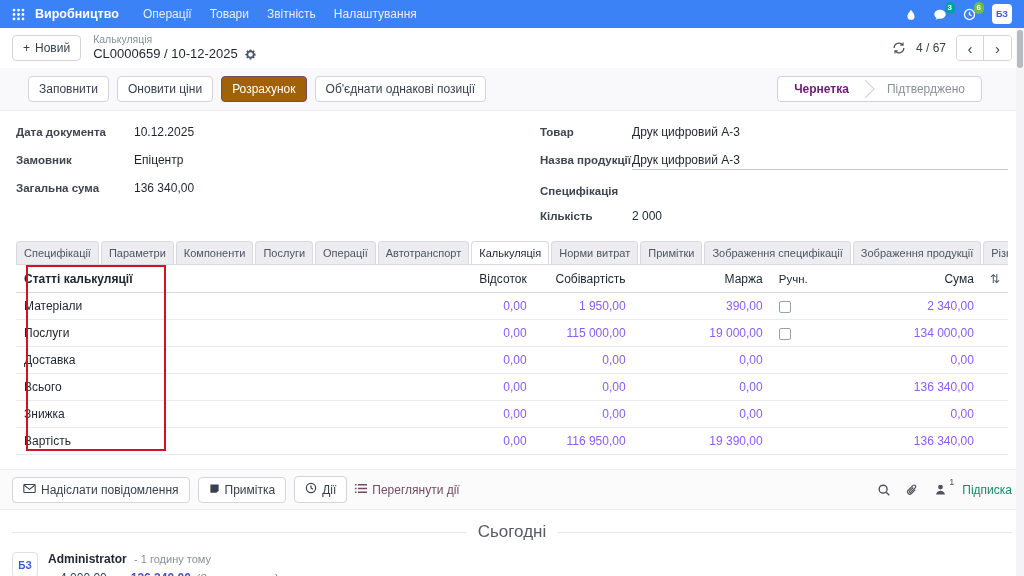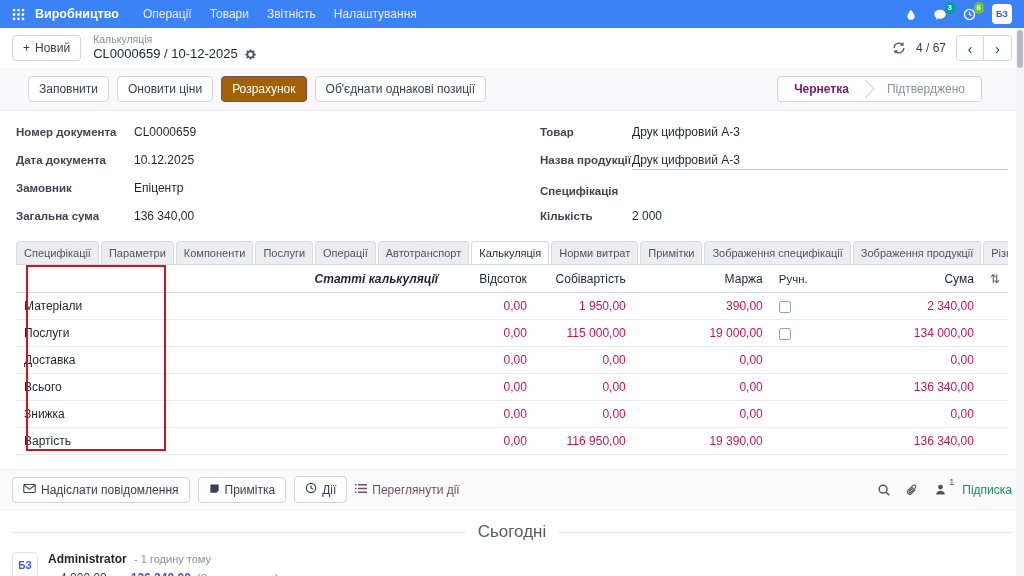--- a/index.html
+++ b/index.html
@@ -56,24 +56,24 @@
   
   .tabs { display:flex; align-items:flex-end; border-bottom:1px solid #d8dadf; margin-top:4px; overflow:hidden; }
   .tab { font-size:11px; color:#4b5563; background:#ededf1; border:1px solid #d8dadf; border-bottom:none; border-radius:4px 4px 0 0; padding:5px 7px; margin-right:2px; white-space:nowrap; cursor:pointer; }
   .tab.active { background:#fff; color:#1f2430; position:relative; }
   .tab.active::after { content:""; position:absolute; left:0; right:0; bottom:-1px; height:1px; background:#fff; }
 
   
   .table-wrap { position:relative; }
   table { width:100%; border-collapse:collapse; font-size:12px; }
   th { text-align:right; font-weight:400; color:#1f2430; padding:7px 8px 6px; border-bottom:1px solid #d5d7db; white-space:nowrap; cursor:pointer; }
-  th.c-name { text-align:right; font-weight:700;font-style:italic; }
+  th.c-name { text-align:left; font-weight:700; }
   th.c-manual { text-align:left; font-size:11.5px; }
   th.c-opts { width:18px; color:#4b5563; font-size:12px; }
-  td { padding:6px 8px; border-bottom:1px solid #e9eaee; text-align:right; color:#be185d; cursor:pointer; }
+  td { padding:6px 8px; border-bottom:1px solid #e9eaee; text-align:right; color:#8b5cf6; cursor:pointer; }
   td.c-name { text-align:left; color:#1f2430; }
   td.c-manual { text-align:left; }
   .cb { display:inline-block; width:12px; height:12px; border:1px solid #9aa0ab; border-radius:2px; background:#fff; vertical-align:middle; cursor:pointer; }
   .annotation-box { position:absolute; left:10px; top:0; width:140px; height:186px; border:2px solid #cf1322; pointer-events:none; }
 
   
   .chatter-bar { display:flex; align-items:center; gap:8px; padding:6px 12px; background:#fbfbfc; border-top:1px solid #ececf1; border-bottom:1px solid #ececf1; }
   .link-btn { background:none; border:none; color:#714B67; font-size:12px; display:inline-flex; gap:5px; align-items:center; cursor:pointer; font-family:inherit; }
   .chatter-right { margin-left:auto; display:flex; align-items:center; gap:15px; color:#52525b; }
   .ch-icon { display:flex; cursor:pointer; position:relative; }
@@ -184,24 +184,20 @@
     <div class="statusbar">
       <span class="status-item active">Чернетка</span>
       <span class="status-item">Підтверджено</span>
     </div>
   </div>
 
   <div class="sheet">
     <div class="form-grid">
       <div class="col-left">
         <div class="field">
-          <span class="lbl">Номер документа</span>
-          <span class="val">CL0000659</span>
-        </div>
-        <div class="field">
           <span class="lbl">Дата документа</span>
           <span class="val">10.12.2025</span>
         </div>
         <div class="field">
           <span class="lbl">Замовник</span>
           <span class="val">Епіцентр</span>
         </div>
         <div class="field">
           <span class="lbl">Загальна сума</span>
           <span class="val">136 340,00</span>

